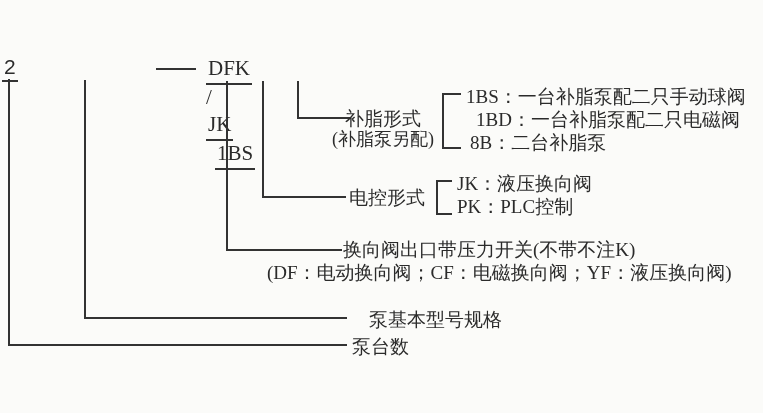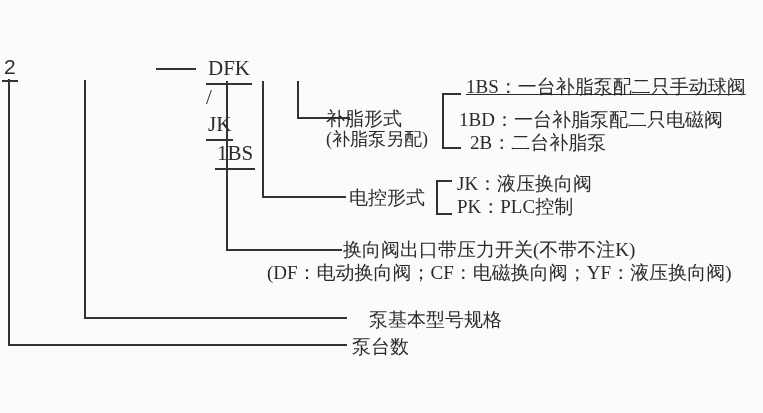--- a/index.html
+++ b/index.html
@@ -35,21 +35,21 @@
     border-left:2px solid var(--ink);
     border-top:2px solid var(--ink);
     border-bottom:2px solid var(--ink);
   }
   .code-group{
     position:absolute;
     display:flex;
     align-items:flex-start;
     color:var(--text);
   }
-  .center-block{line-height:21px;}
+  .center-block{text-align:center;line-height:21px;}
   .sub{font-size:18px;}
 </style>
 </head>
 <body>
 
 <div class="page">
 
   <span class="t sans code-size u" style="left:2px;top:56px;">2</span>
   <div class="hline" style="left:156px;top:68px;width:40px;"></div>
   <div class="code-group serif code-size" style="left:206px;top:56px;">
@@ -72,23 +72,23 @@
   <div class="hline" style="left:262px;top:196px;width:84px;"></div>
 
   <div class="vline" style="left:297px;top:81px;height:38px;"></div>
   <div class="hline" style="left:297px;top:117px;width:53px;"></div>
 
   <div class="t center-block" style="left:326px;top:108px;width:114px;">
     <div>补脂形式</div>
     <div class="sub">(补脂泵另配)</div>
   </div>
   <div class="bracket" style="left:442px;top:93px;width:17px;height:52px;"></div>
-  <div class="t" style="left:466px;top:77px;text-decoration:underline;">1BS：一台补脂泵配二只手动球阀</div>
-  <div class="t" style="left:459px;top:110px;">1BD：一台补脂泵配二只电磁阀</div>
-  <div class="t" style="left:470px;top:133px;">2B：二台补脂泵</div>
+  <div class="t" style="left:466px;top:87px;">1BS：一台补脂泵配二只手动球阀</div>
+  <div class="t" style="left:476px;top:110px;">1BD：一台补脂泵配二只电磁阀</div>
+  <div class="t" style="left:470px;top:133px;">8B：二台补脂泵</div>
 
   <div class="t" style="left:349px;top:188px;">电控形式</div>
   <div class="bracket" style="left:436px;top:180px;width:14px;height:31px;"></div>
   <div class="t" style="left:457px;top:174px;">JK：液压换向阀</div>
   <div class="t" style="left:457px;top:197px;">PK：PLC控制</div>
 
   <div class="t" style="left:343px;top:240px;">换向阀出口带压力开关(不带不注K)</div>
   <div class="t" style="left:267px;top:263px;">(DF：电动换向阀；CF：电磁换向阀；YF：液压换向阀)</div>
 
   <div class="t" style="left:352px;top:310px;margin-left:17px;">泵基本型号规格</div>

